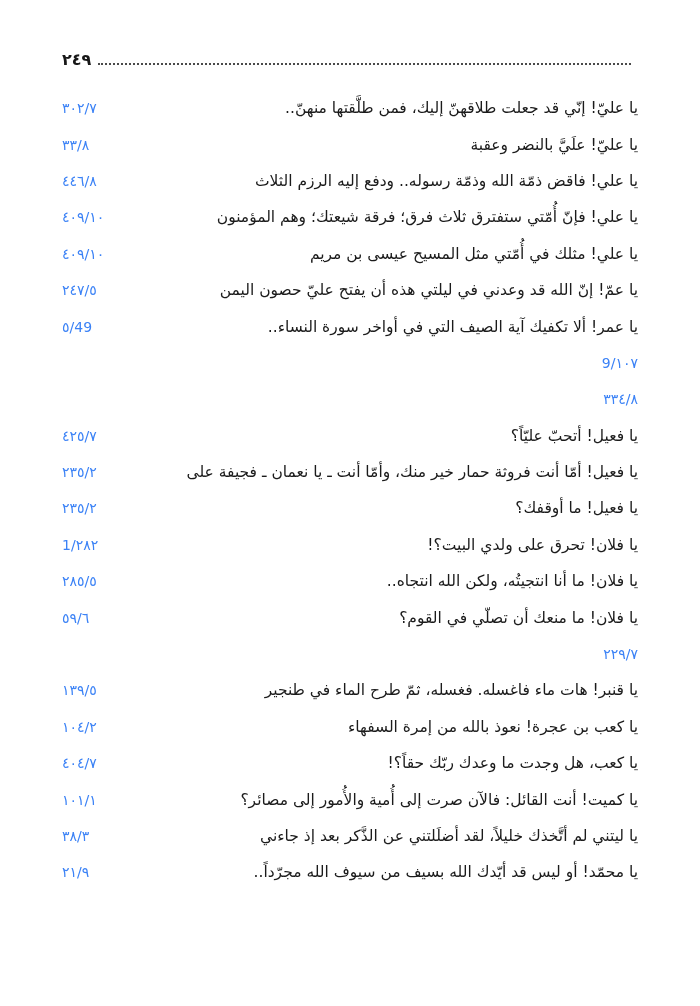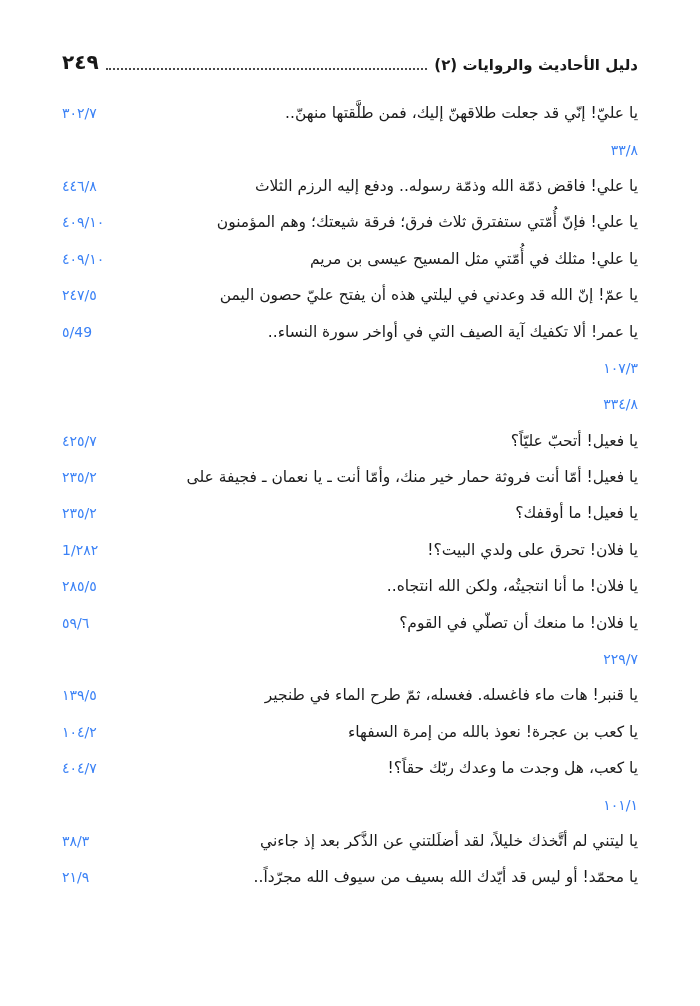--- a/index.html
+++ b/index.html
@@ -32,21 +32,21 @@
     letter-spacing: 0.2px;
   }
   .page-header .leader {
     flex: 1 1 auto;
     border-bottom: 2px dotted #4a4a4a;
     margin: 0 7px 4px 7px;
     min-width: 30px;
   }
   .page-header .page-num {
     white-space: nowrap;
-    font-size: 20px;
+    font-size: 16px;
   }
   .entries {
     margin-top: 21px;
   }
   .row {
     display: flex;
     justify-content: space-between;
     align-items: center;
     height: 36.4px;
   }
@@ -61,32 +61,32 @@
     white-space: nowrap;
     color: #3b82f6;
   }
 </style>
 </head>
 <body>
 
 <div class="page">
 
   <header class="page-header">
-    <span class="title">دليل الأحاديث والروايات (٢)</span>
     <span class="leader"></span>
     <span class="page-num">٢٤٩</span>
   </header>
 
   <main class="entries" id="entries-list">
   <div class="row">
     <span class="entry-text">يا عليّ! إنّي قد جعلت طلاقهنّ إليك، فمن طلَّقتها منهنّ..</span>
     <span class="entry-ref">٣٠٢/٧</span>
   </div>
 
   <div class="row">
+    <span class="entry-text">يا عليّ! علَيَّ بالنضر وعقبة</span>
     <span class="entry-ref">٣٣/٨</span>
   </div>
 
   <div class="row">
     <span class="entry-text">يا علي! فاقض ذمّة الله وذمّة رسوله.. ودفع إليه الرزم الثلاث</span>
     <span class="entry-ref">٤٤٦/٨</span>
   </div>
 
   <div class="row">
     <span class="entry-text">يا علي! فإنّ أُمّتي ستفترق ثلاث فرق؛ فرقة شيعتك؛ وهم المؤمنون</span>
@@ -102,21 +102,21 @@
     <span class="entry-text">يا عمّ! إنّ الله قد وعدني في ليلتي هذه أن يفتح عليّ حصون اليمن</span>
     <span class="entry-ref">٢٤٧/٥</span>
   </div>
 
   <div class="row">
     <span class="entry-text">يا عمر! ألا تكفيك آية الصيف التي في أواخر سورة النساء..</span>
     <span class="entry-ref">49/٥</span>
   </div>
 
   <div class="row">
-    <span class="entry-ref">١٠٧/٣</span>
+    <span class="entry-ref">١٠٧/9</span>
   </div>
 
   <div class="row">
     <span class="entry-ref">٣٣٤/٨</span>
   </div>
 
   <div class="row">
     <span class="entry-text">يا فعيل! أتحبّ عليّاً؟</span>
     <span class="entry-ref">٤٢٥/٧</span>
   </div>
@@ -159,20 +159,21 @@
     <span class="entry-text">يا كعب بن عجرة! نعوذ بالله من إمرة السفهاء</span>
     <span class="entry-ref">١٠٤/٢</span>
   </div>
 
   <div class="row">
     <span class="entry-text">يا كعب، هل وجدت ما وعدك ربّك حقاً؟!</span>
     <span class="entry-ref">٤٠٤/٧</span>
   </div>
 
   <div class="row">
+    <span class="entry-text">يا كميت! أنت القائل: فالآن صرت إلى أُمية والأُمور إلى مصائر؟</span>
     <span class="entry-ref">١٠١/١</span>
   </div>
 
   <div class="row">
     <span class="entry-text">يا ليتني لم أتَّخذك خليلاً، لقد أضلَلتني عن الذَّكر بعد إذ جاءني</span>
     <span class="entry-ref">٣٨/٣</span>
   </div>
 
   <div class="row">
     <span class="entry-text">يا محمّد! أو ليس قد أيّدك الله بسيف من سيوف الله مجرّداً..</span>

